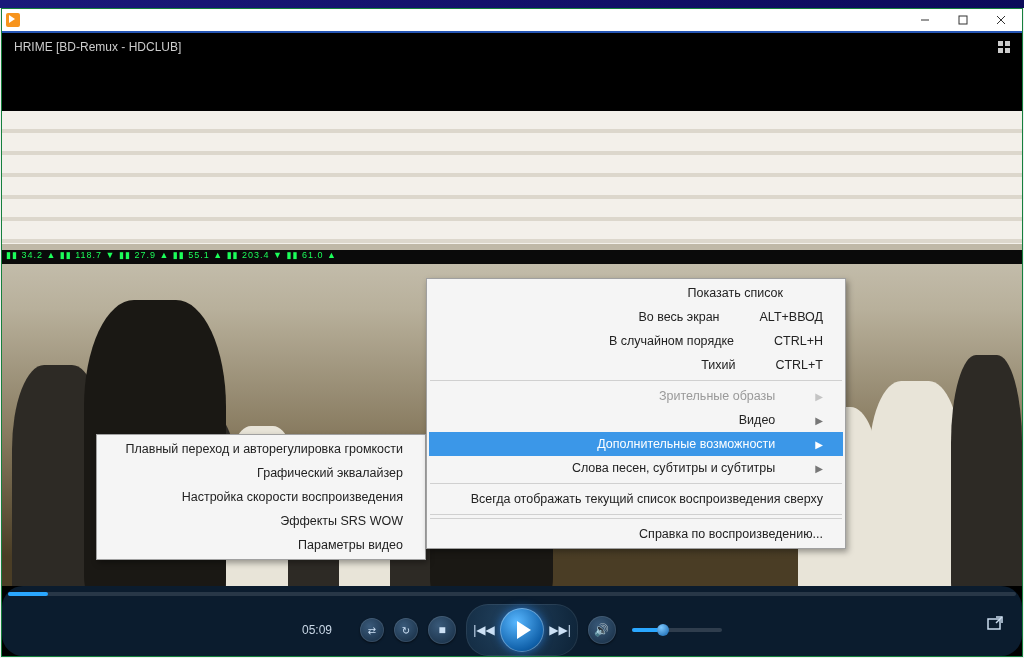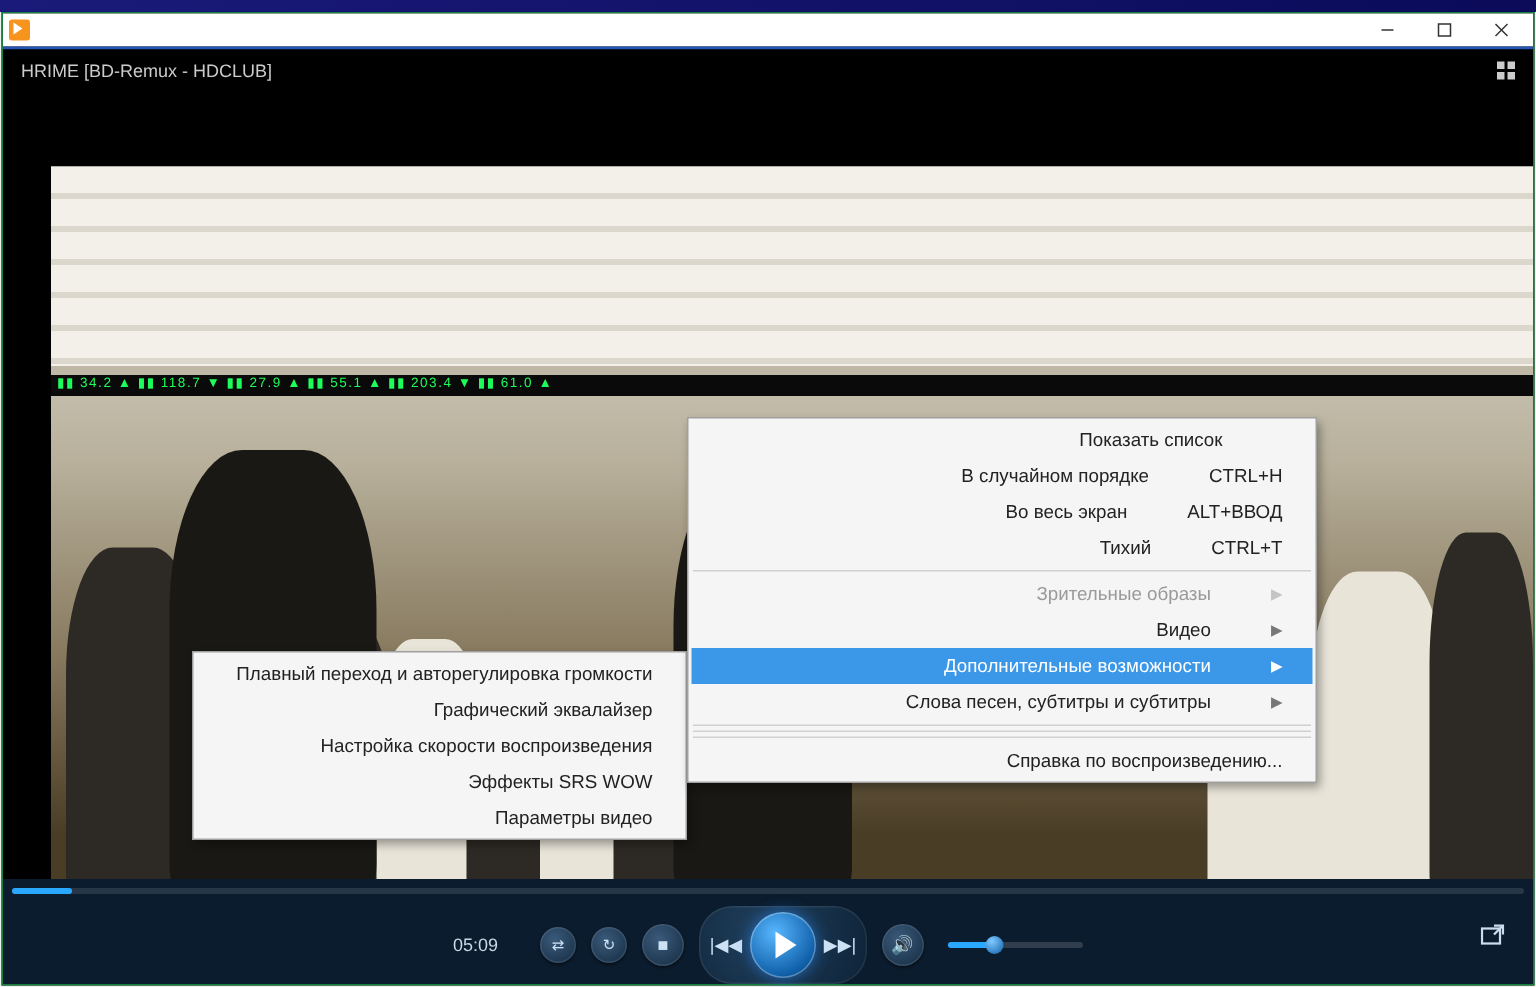--- a/index.html
+++ b/index.html
@@ -57,21 +57,21 @@
   .video-title-bar {
     height: 28px; background: #000; color: #ccc;
     display: flex; align-items: center; justify-content: space-between;
     padding: 0 12px; font-size: 12px;
   }
   .expand-icon { display: grid; grid-template-columns: 5px 5px; grid-template-rows: 5px 5px; gap: 2px; }
   .expand-icon span { background: #ccc; }
 
   
   .video-area {
-    flex: 1; background: #000; position: relative; overflow: hidden; margin-left: 32px;
+    flex: 1; background: #000; position: relative; overflow: hidden;
   }
   .video-frame {
     position: absolute; left:0; right:0; top:50px; bottom:-20px;
     background: linear-gradient(#dedacf 0%, #cfcabc 20%, #b8b09b 40%, #887b60 65%, #4a3d25 90%);
   }
   
   .crowd { position:absolute; left:0; right:0; bottom:0; height:65%; }
   .person { position:absolute; bottom:0; background:#2d2a25; border-radius:35% 35% 10% 10%; }
   .person.white { background:#e8e4d8; }
   .ceiling { position:absolute; left:0; right:0; top:0; height:28%;
@@ -97,20 +97,21 @@
   .menu-item.highlight .arrow { color:#fff; }
   .menu-item.disabled .arrow { color:#c4c4c4; }
 
   #submenu { left: 94px; top: 373px; width: 330px; }
   #mainmenu { left: 424px; top: 217px; width: 420px; }
 
   
   .controls {
     height: 70px; background: #0b1c2e;
     position: relative;
+    border-radius: 21px;
   }
   .seek {
     position:absolute; left:6px; right:6px; top:6px; height:4px;
     background: rgba(255,255,255,.12); border-radius:2px;
   }
   .seek-fill { position:absolute; left:0; top:0; bottom:0; width:4%; background:#2aa7ff; border-radius:2px; }
   .ctrl-row {
     position:absolute; left:0; right:0; top:18px; bottom:0;
     display:flex; align-items:center; justify-content:center; gap:10px;
   }
@@ -228,26 +229,26 @@
           <span>Параметры видео</span>
         </div>
     </div>
 
     <div id="mainmenu" class="menu">
       <div class="menu-item">
         <span>Показать список</span>
           <span class="shortcut"></span>
       </div>
       <div class="menu-item">
+        <span>Во весь экран</span>
+          <span class="shortcut">ALT+ВВОД</span>
+      </div>
+      <div class="menu-item">
         <span>В случайном порядке</span>
           <span class="shortcut">CTRL+H</span>
-      </div>
-      <div class="menu-item">
-        <span>Во весь экран</span>
-          <span class="shortcut">ALT+ВВОД</span>
       </div>
       <div class="menu-item">
         <span>Тихий</span>
           <span class="shortcut">CTRL+T</span>
       </div>
       <div class="menu-sep"></div>
       <div class="menu-item disabled">
         <span>Зрительные образы</span>
           <span class="arrow">▶</span>
       </div>
@@ -257,20 +258,23 @@
       </div>
       <div class="menu-item highlight">
         <span>Дополнительные возможности</span>
           <span class="arrow">▶</span>
       </div>
       <div class="menu-item">
         <span>Слова песен, субтитры и субтитры</span>
           <span class="arrow">▶</span>
       </div>
       <div class="menu-sep"></div>
+      <div class="menu-item">
+        <span>Всегда отображать текущий список воспроизведения сверху</span>
+      </div>
       <div class="menu-sep"></div>
       <div class="menu-sep"></div>
       <div class="menu-item">
         <span>Справка по воспроизведению...</span>
       </div>
     </div>
   </div>
 
   <div class="controls">
     <div class="seek">

